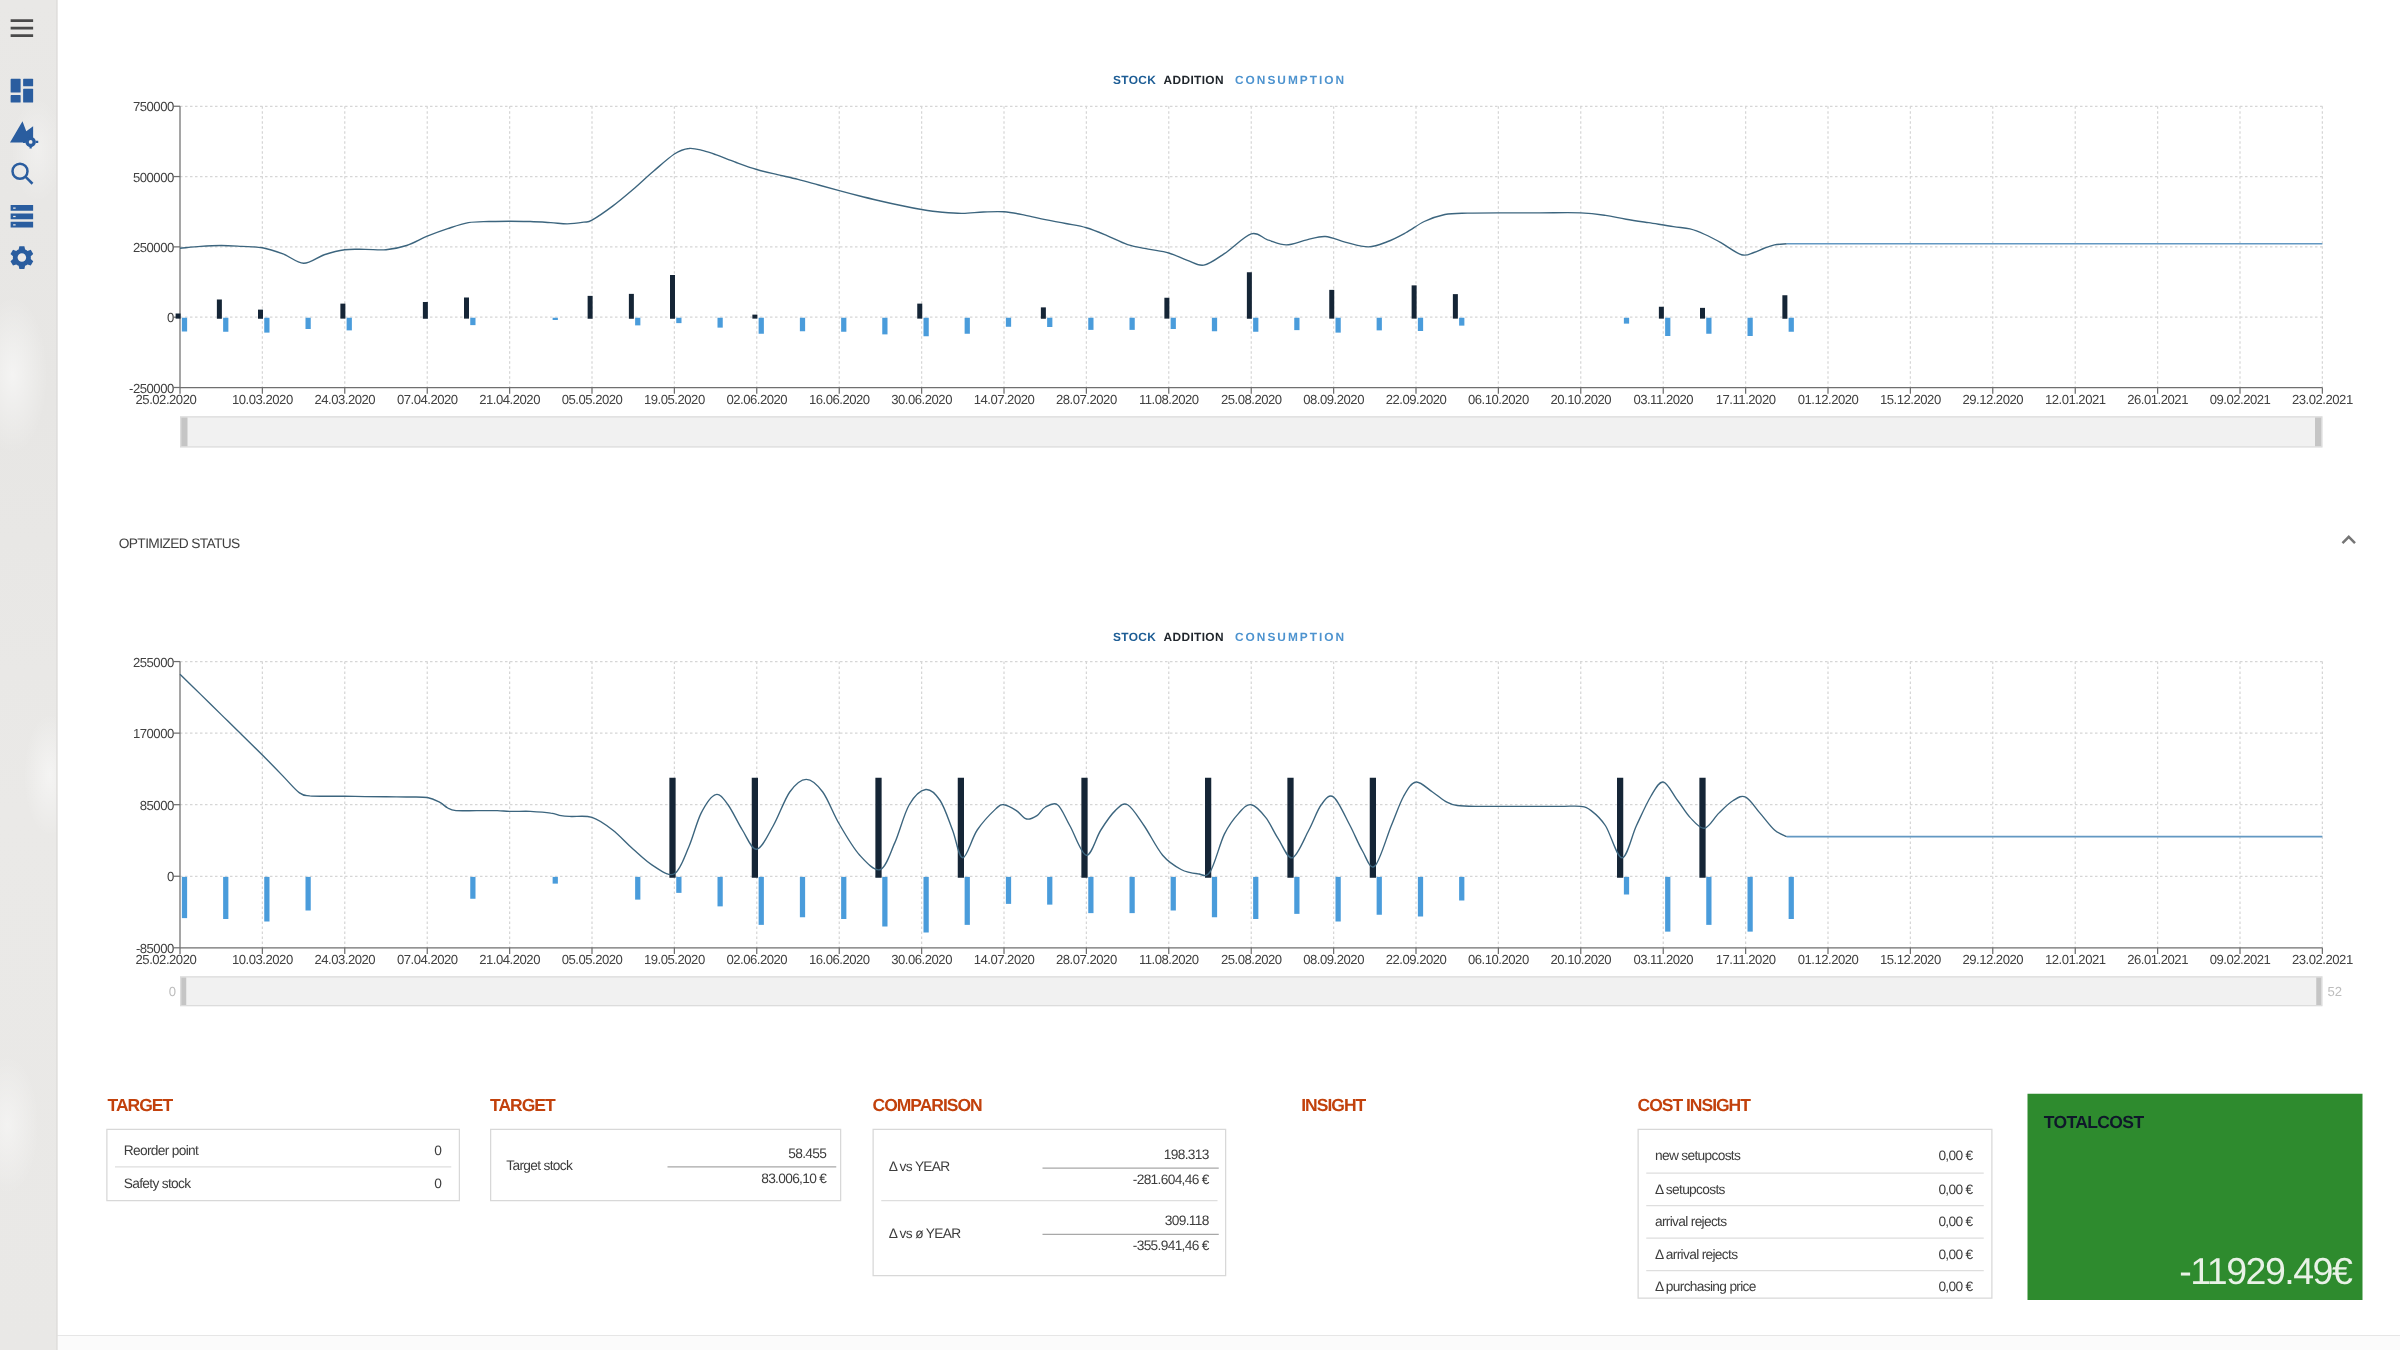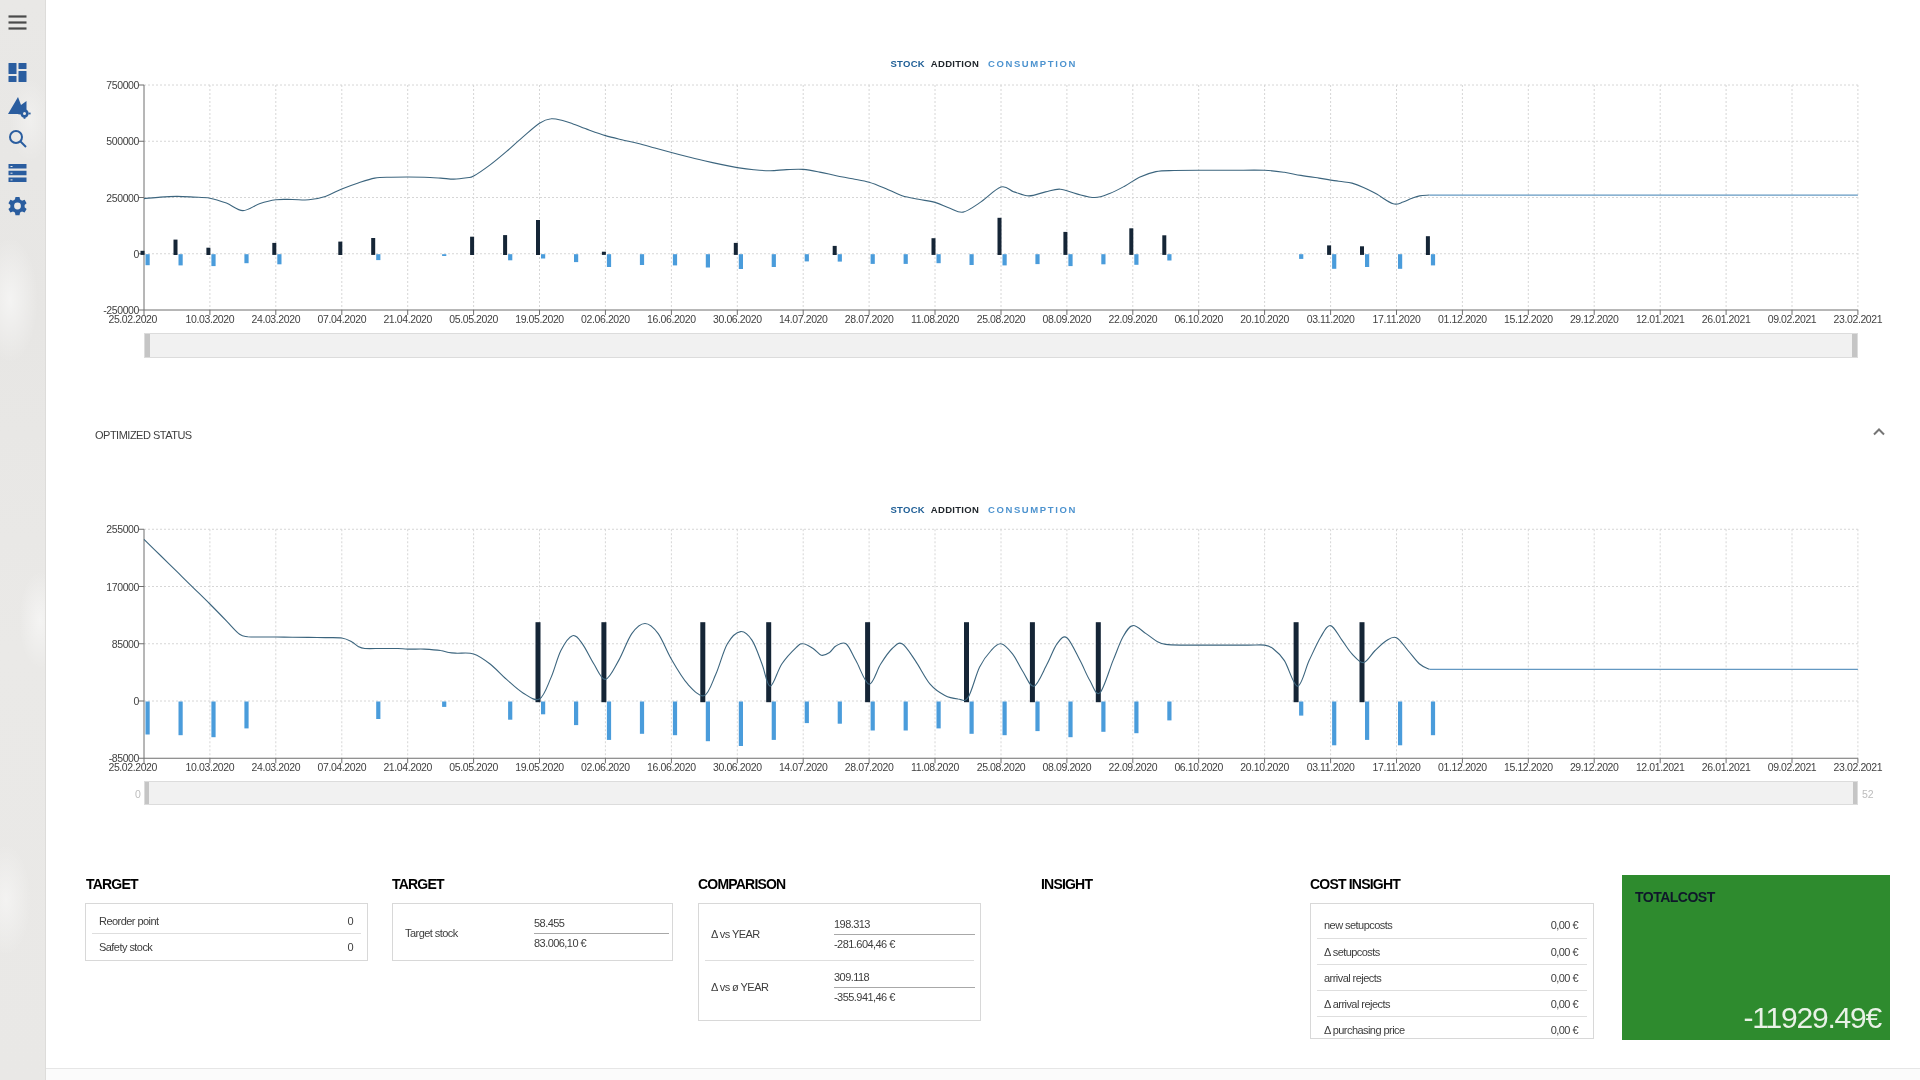--- a/index.html
+++ b/index.html
@@ -19,29 +19,29 @@
 #title { position:absolute; left:71px; top:0; height:46px; line-height:46px; color:#e3ebf4;
   font-size:10px; letter-spacing:0.6px; }
 #tbe { position:absolute; right:-9px; top:0; height:46px; line-height:50px; color:#fff; font-size:32px; font-weight:bold; }
 svg.main { position:absolute; left:0; top:0; z-index:1; }
 text.axl { font-size:10.5px; letter-spacing:-0.4px; fill:#414141; font-family:"Liberation Sans",sans-serif; }
 text.leg { font-size:9.5px; font-weight:bold; letter-spacing:0.3px; font-family:"Liberation Sans",sans-serif; }
 .scroll { position:absolute; background:#f1f1f1; border:1px solid #dcdcdc; z-index:2; }
 .sh { position:absolute; top:0; width:5px; height:100%; background:#c5c5c5; }
 #opt { position:absolute; left:95px; top:429px; font-size:11px; color:#3f3f3f; letter-spacing:-0.5px; z-index:2; }
 .slab { position:absolute; font-size:10.5px; color:#bdbdbd; z-index:2; }
-.chead { position:absolute; top:876px; font-size:14px; font-weight:bold; color:#000000;
+.chead { position:absolute; top:876px; font-size:14px; font-weight:bold; color:#c2410c;
   letter-spacing:-0.8px; z-index:2; }
 .card { position:absolute; top:903px; background:#fff; border:1px solid #d8d8d8; z-index:2;
   font-size:11px; letter-spacing:-0.55px; color:#3d3d3d; }
 .row { display:flex; justify-content:space-between; align-items:center; padding:0 14px 0 13px; white-space:nowrap; }
 .div { height:1px; background:#dedede; margin:0 6px; }
 .val { text-align:right; }
 .grp { display:flex; justify-content:space-between; align-items:center; white-space:nowrap; }
-.gvals { }
+.gvals { text-align:right; }
 .gv1,.gv2 { height:19px; line-height:19px; padding-right:8px; }
 .gline { height:1px; background:#a8a8a8; }
 .total { position:absolute; left:1622px; top:875px; width:268px; height:165px; background:#2e8b2e; z-index:2; }
 .tlab { position:absolute; left:13px; top:14px; color:#0f172a; font-size:14px; font-weight:bold; letter-spacing:-0.5px; }
 .tval { position:absolute; right:9px; bottom:5px; color:#e9f2e7; font-size:30px; letter-spacing:-1.2px; }
 #botline { position:absolute; left:0; top:1068px; width:1920px; height:1px; background:#e6e6e6; z-index:1; }
 #botarea { position:absolute; left:46px; top:1069px; width:1874px; height:11px; background:#fbfbfb; z-index:1; }
 </style></head>
 <body>
 <div id="page">

